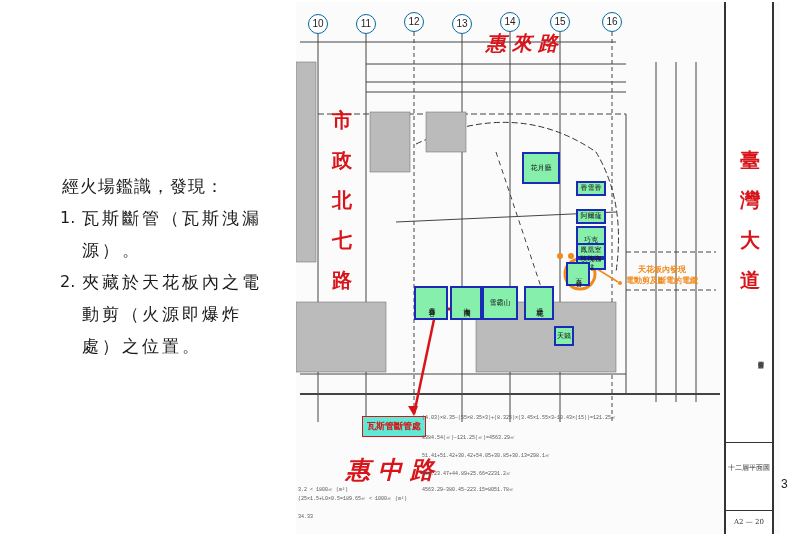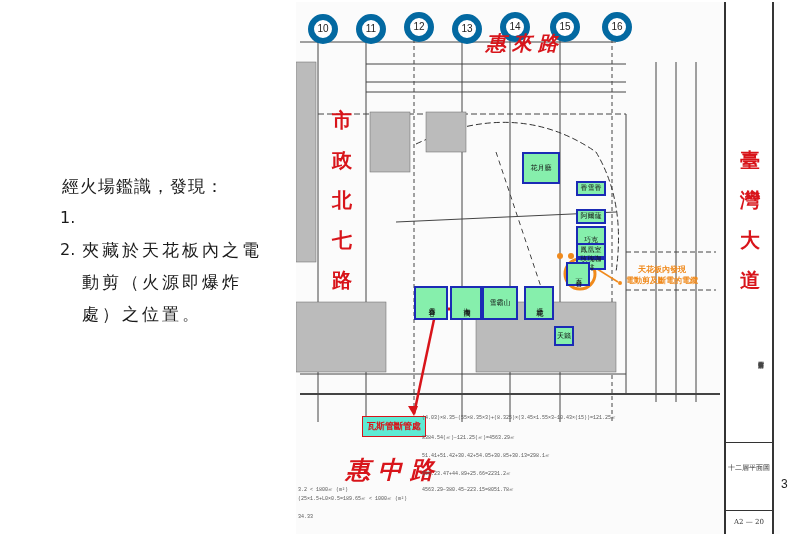--- a/index.html
+++ b/index.html
@@ -16,21 +16,21 @@
   .slide-text .num { width: 22px; flex: none; font-family: "DejaVu Sans", sans-serif; font-size: 16px; }
   .slide-text .body { letter-spacing: 3px; }
   .page-num { position: absolute; left: 781px; top: 477px; font-family: "Liberation Sans", sans-serif; font-size: 12px; color: #222; }
 
   .drawing {
     position: absolute; left: 296px; top: 2px; width: 484px; height: 532px;
     background: #fbfbfb;
   }
   .drawing svg { position: absolute; left: 0; top: 0; }
   .grid-bubble {
-    position: absolute; width: 18px; height: 18px; border: 6px solid #0369a1; border-radius: 50%;
+    position: absolute; width: 18px; height: 18px; border: 1px solid #0369a1; border-radius: 50%;
     font-family: "Liberation Sans", sans-serif; font-size: 10px; text-align: center; line-height: 18px; color: #222; background: #fff;
   }
   .road { position: absolute; color: #d8141a; font-weight: bold; font-family: "DejaVu Serif", serif; }
   .road.h { font-size: 20px; letter-spacing: 6px; font-style: italic; }
   .road.v { font-size: 20px; width: 24px; line-height: 40px; text-align: center; }
   .room {
     position: absolute; background: #86efac; border: 2px solid #1b2bb5;
     font-family: "DejaVu Serif", serif; font-size: 7px; color: #111; display: flex; align-items: center; justify-content: center; text-align: center;
     box-sizing: border-box; line-height: 9px;
   }
@@ -51,20 +51,21 @@
   .tb-vert { position: absolute; writing-mode: vertical-rl; font-size: 6px; color: #444; }
   .tb-cell { position: absolute; left: 0; width: 46px; border-top: 1px solid #333; font-size: 7px; text-align: center; color: #333; }
 </style>
 </head>
 <body>
 
 <div class="slide-text">
   <div class="intro">經火場鑑識，發現：</div>
   <div class="item">
     <span class="num">1.</span>
+    <span class="body">瓦斯斷管（瓦斯洩漏源）。</span>
   </div>
   <div class="item">
     <span class="num">2.</span>
     <span class="body">夾藏於天花板內之電動剪（火源即爆炸處）之位置。</span>
   </div>
 </div>
 
 <div class="page-num">3</div>
 
 <div class="drawing">

